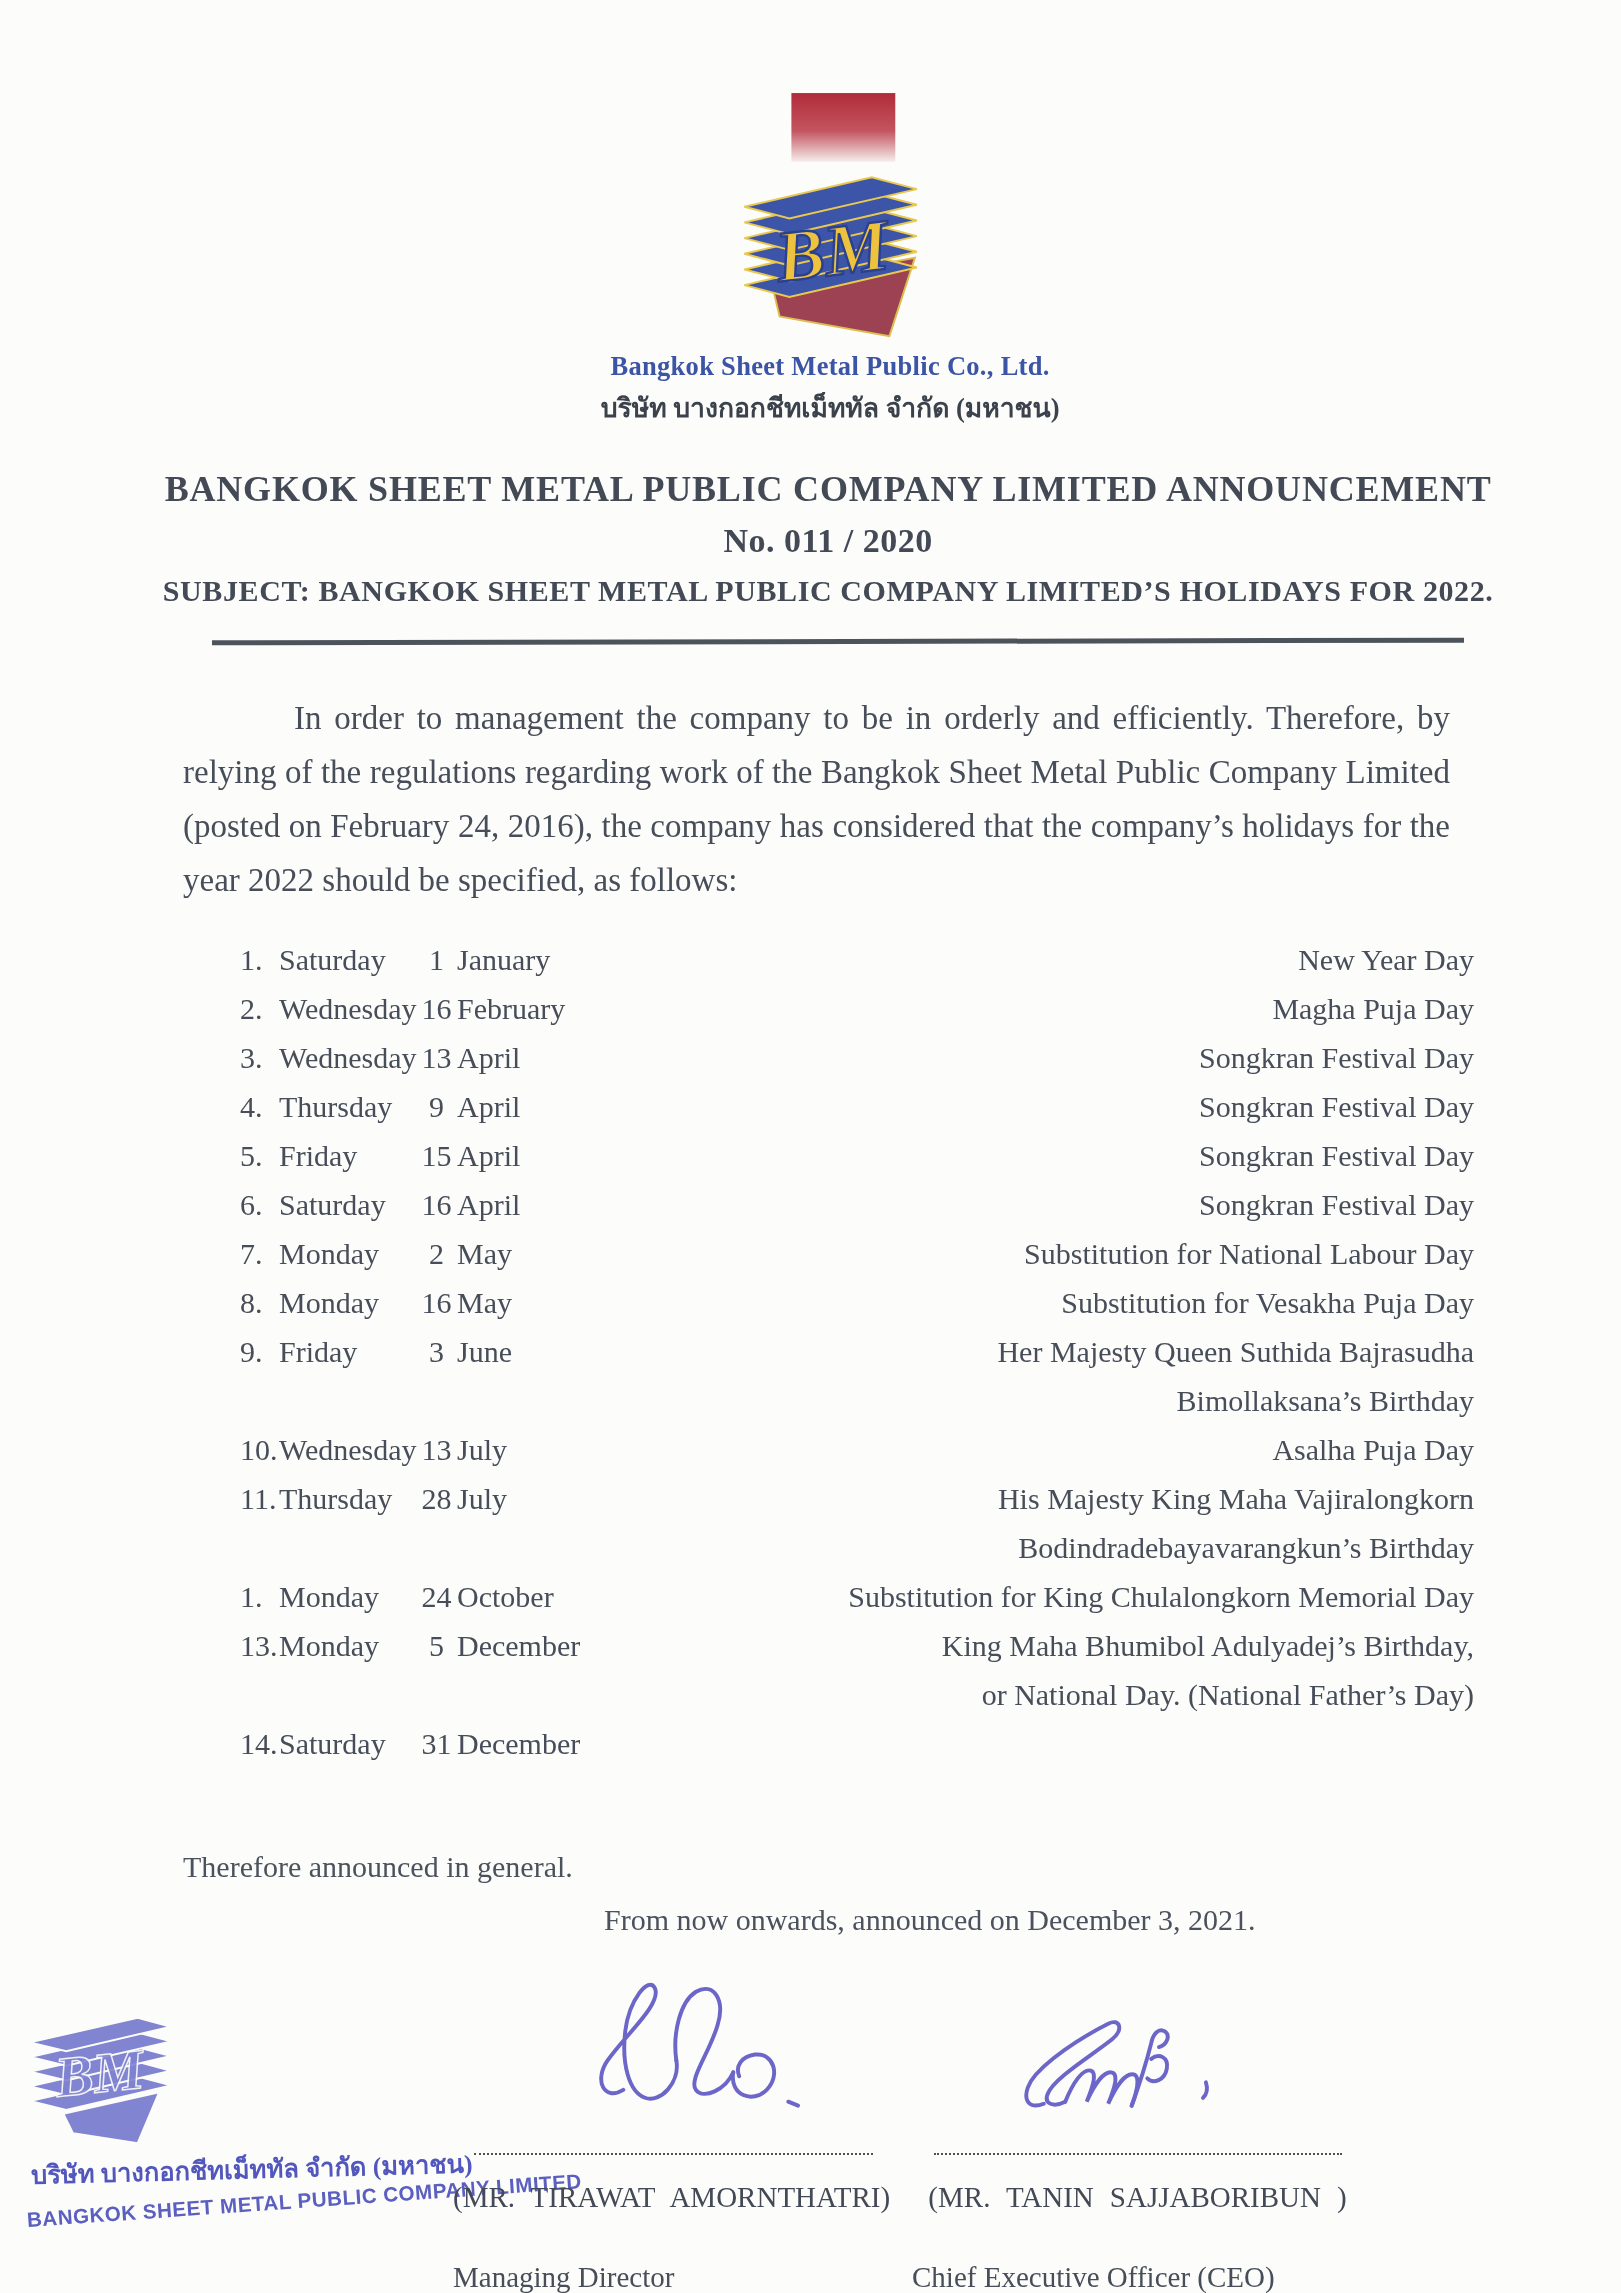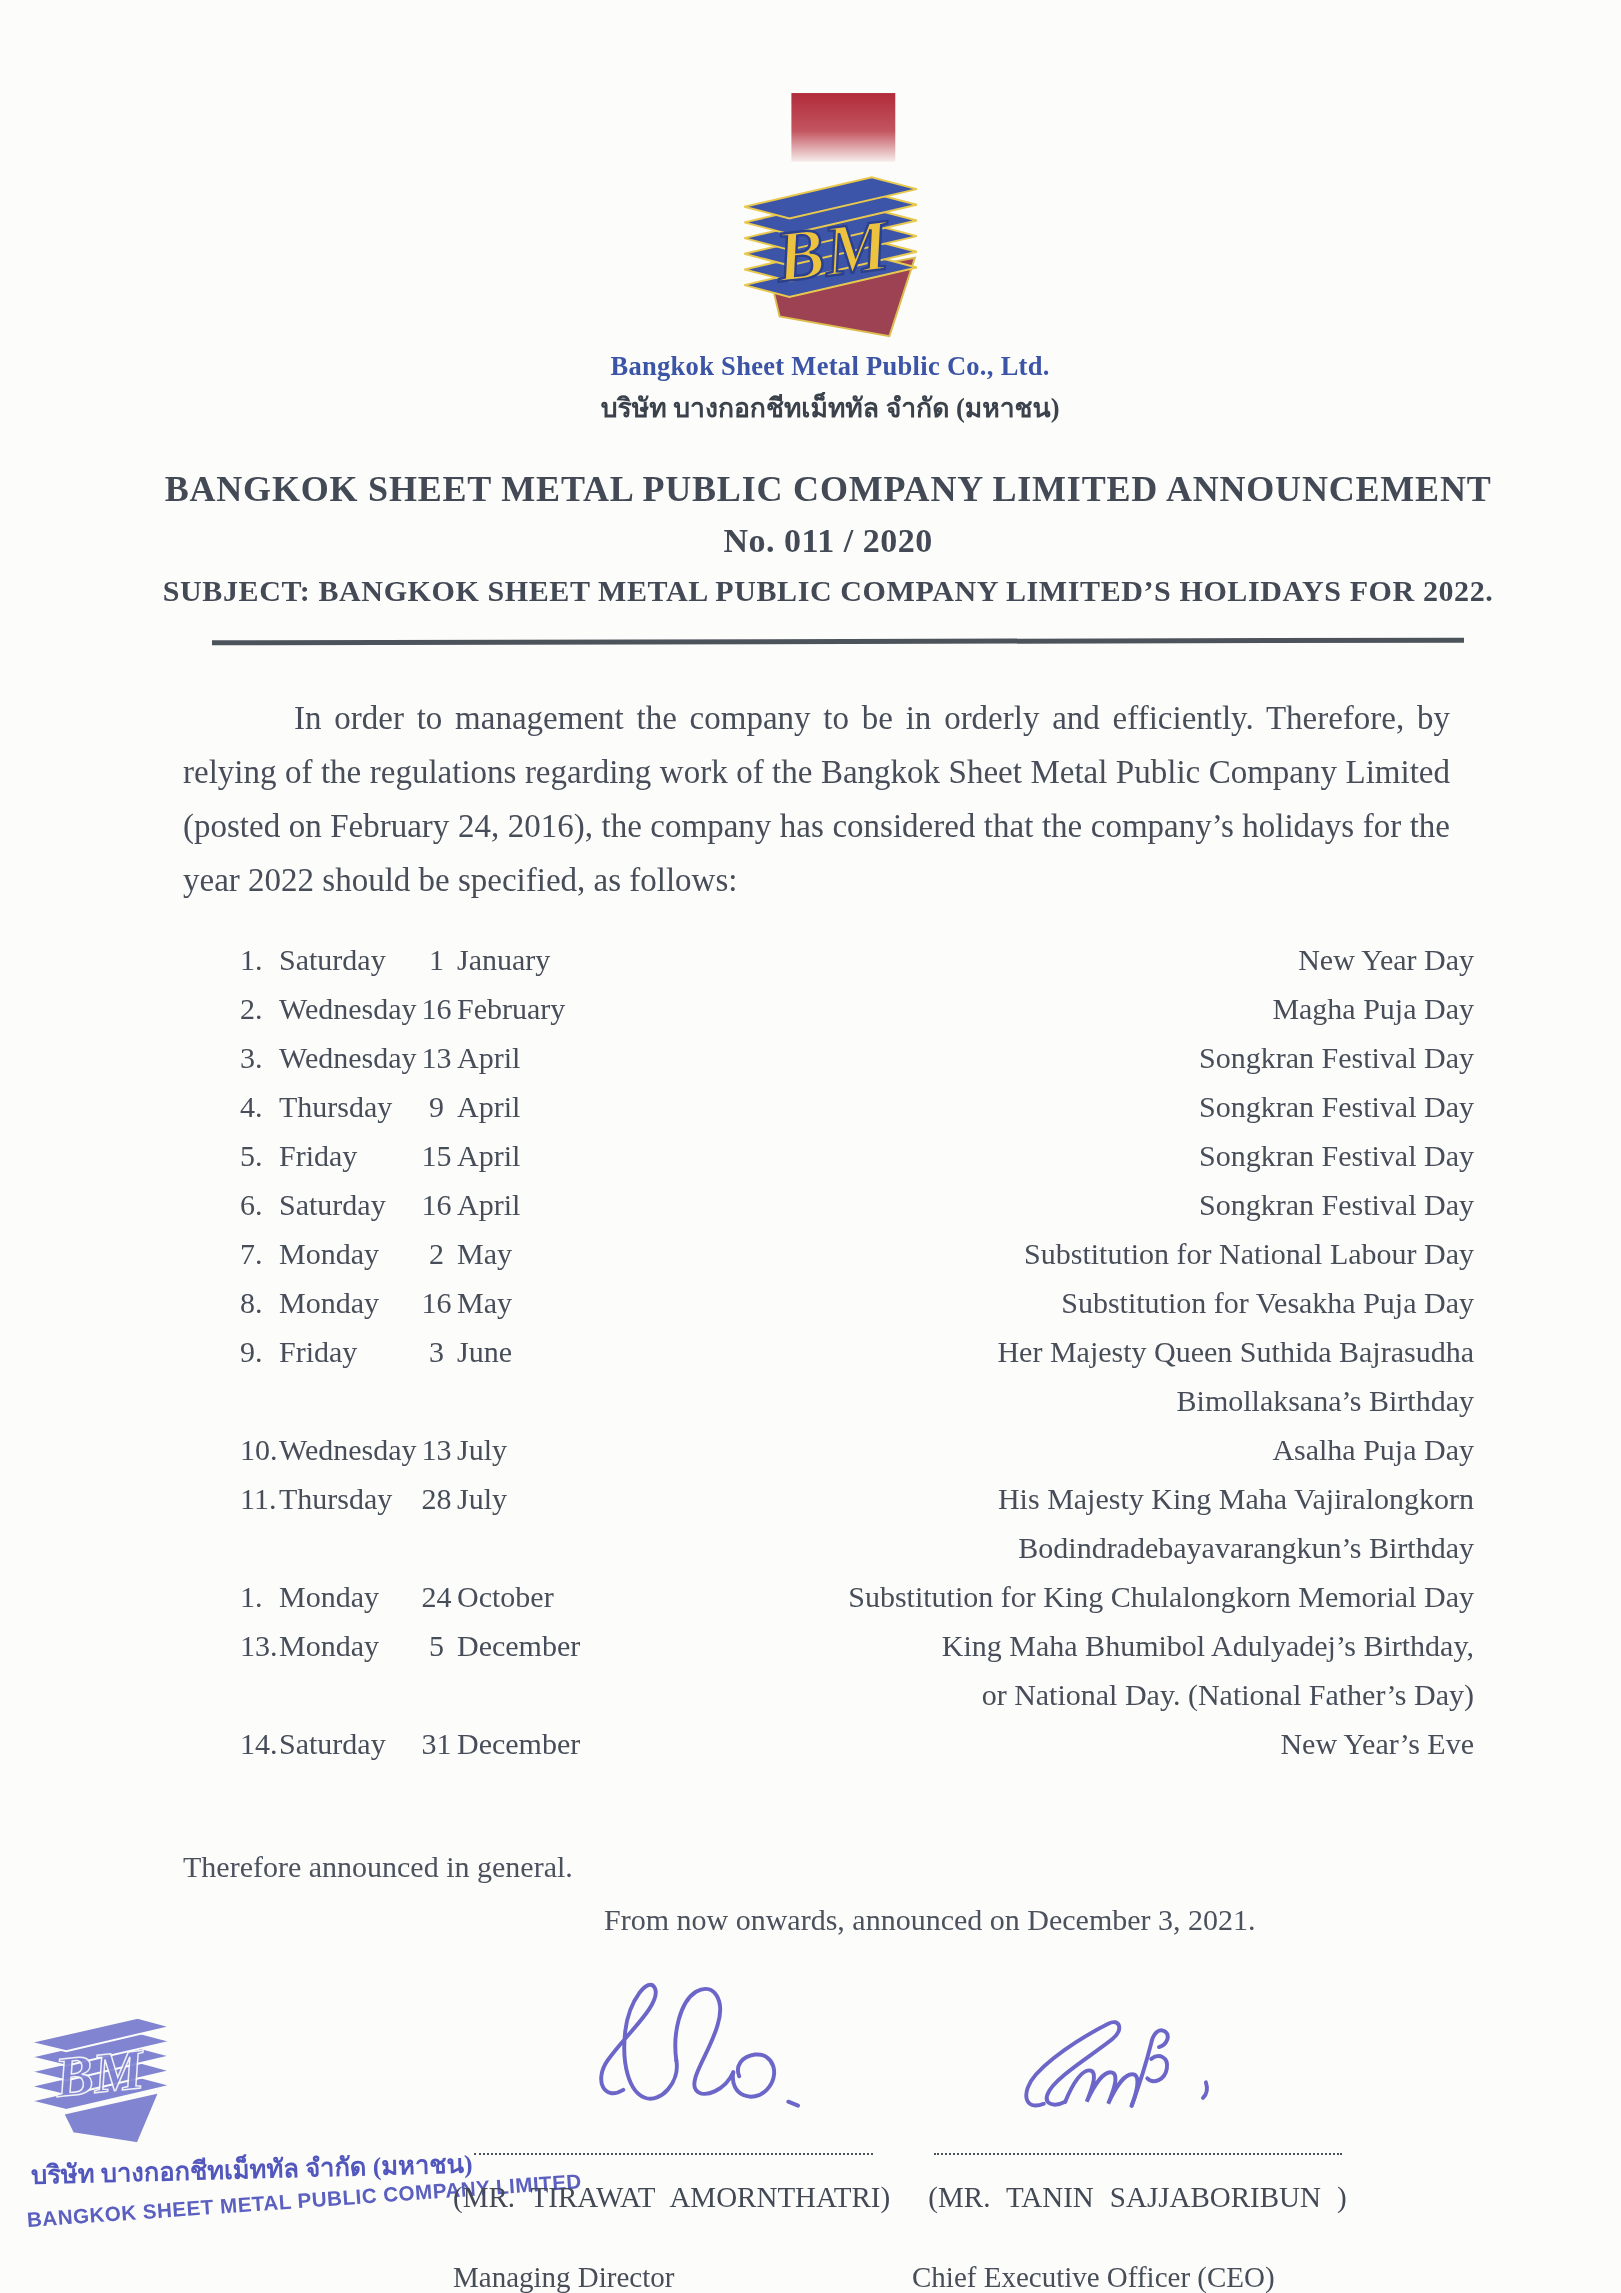--- a/index.html
+++ b/index.html
@@ -217,21 +217,20 @@
       <span class="h-date">5</span>
       <span class="h-month">December</span>
       <span class="h-name">King Maha Bhumibol Adulyadej’s Birthday,
 or National Day. (National Father’s Day)</span>
     </div>
       <div class="hrow">
       <span class="h-no">14.</span>
       <span class="h-day">Saturday</span>
       <span class="h-date">31</span>
       <span class="h-month">December</span>
-      <span class="h-name">New Year’s Eve</span>
     </div>
     </div>
 
   <p class="closing">Therefore announced in general.</p>
   <p class="date-line">From now onwards, announced on December 3, 2021.</p>
 
   <div class="footer">
 
     <div class="stamp-logo">
       <svg width="157" height="181" viewBox="0 0 160 185">

